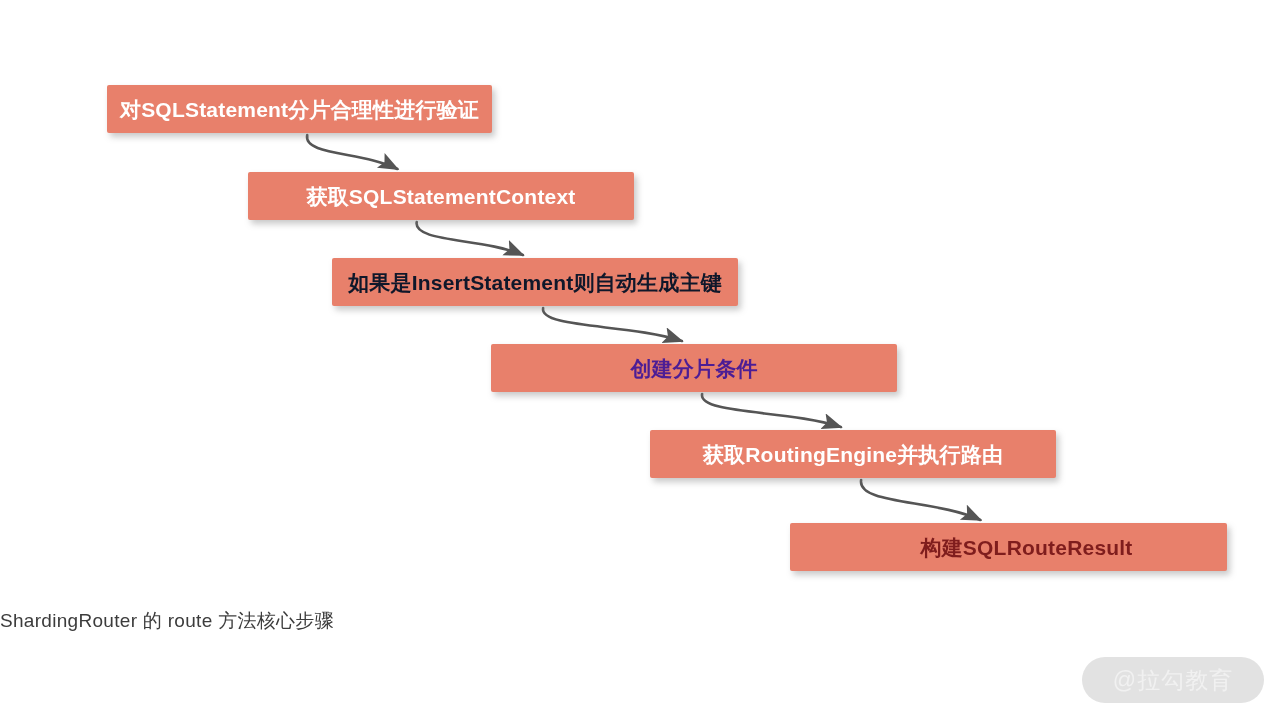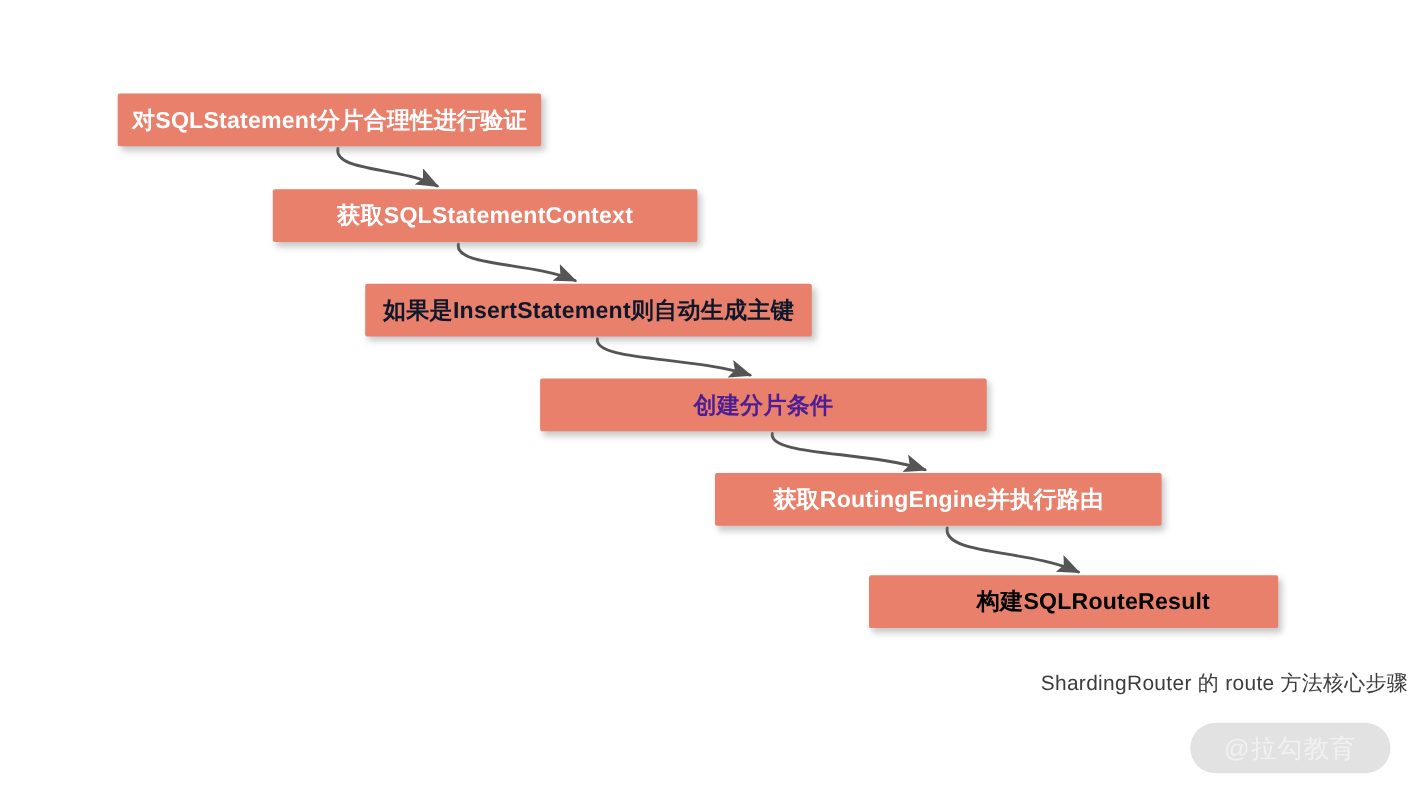--- a/index.html
+++ b/index.html
@@ -45,21 +45,21 @@
   }
   .flow-box-label {
     display: block;
     line-height: 1;
     padding: 0 14px;
   }
   #caption {
     position: absolute;
     left: 0;
     width: 1280px;
-    text-align: right;
+    text-align: left;
     color: #3c3c3c;
     font-size: 19px;
     font-weight: normal;
     letter-spacing: 0.3px;
   }
   #watermark {
     position: absolute;
     display: flex;
     align-items: center;
     justify-content: center;
@@ -100,21 +100,21 @@
       </div>
       <div class="flow-box" style="left: 332px; top: 258px; width: 406px; height: 48px; background: rgb(232, 128, 107); color: #0f172a;">
         <span class="flow-box-label">如果是InsertStatement则自动生成主键</span>
       </div>
       <div class="flow-box" style="left: 491px; top: 344px; width: 406px; height: 48px; background: rgb(232, 128, 107); color: #4c1d95;">
         <span class="flow-box-label">创建分片条件</span>
       </div>
       <div class="flow-box" style="left: 650px; top: 430px; width: 406px; height: 48px; background: rgb(232, 128, 107); color: rgb(255, 255, 255);">
         <span class="flow-box-label">获取RoutingEngine并执行路由</span>
       </div>
-      <div class="flow-box" style="left: 790px; top: 523px; width: 372px; height: 48px; background: rgb(232, 128, 107); color: #000000; padding-left: 36px;">
+      <div class="flow-box" style="left: 790px; top: 523px; width: 437px; height: 48px; background: rgb(232, 128, 107); color: #7f1d1d; padding-left: 36px;">
         <span class="flow-box-label">构建SQLRouteResult</span>
       </div>
     </div>
 
   <div id="caption" style="top: 608px; color: rgb(60, 60, 60);">ShardingRouter 的 route 方法核心步骤</div>
 
   <div id="watermark" style="left: 1082px; top: 657px; width: 182px; height: 46px; background: rgb(226, 226, 226); color: rgb(241, 241, 241);">
     <span>@拉勾教育</span>
   </div>
 

